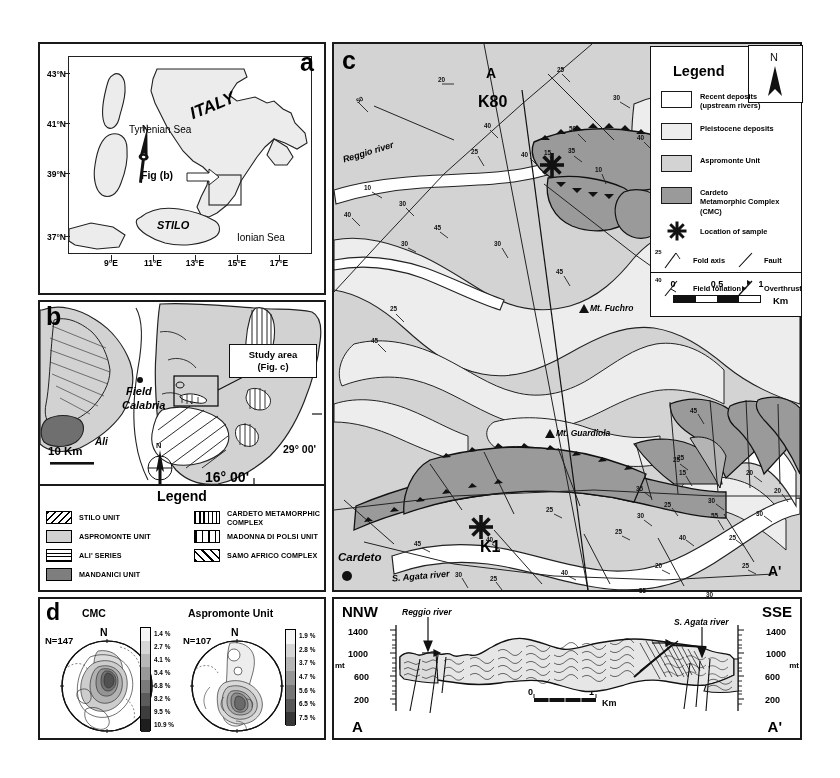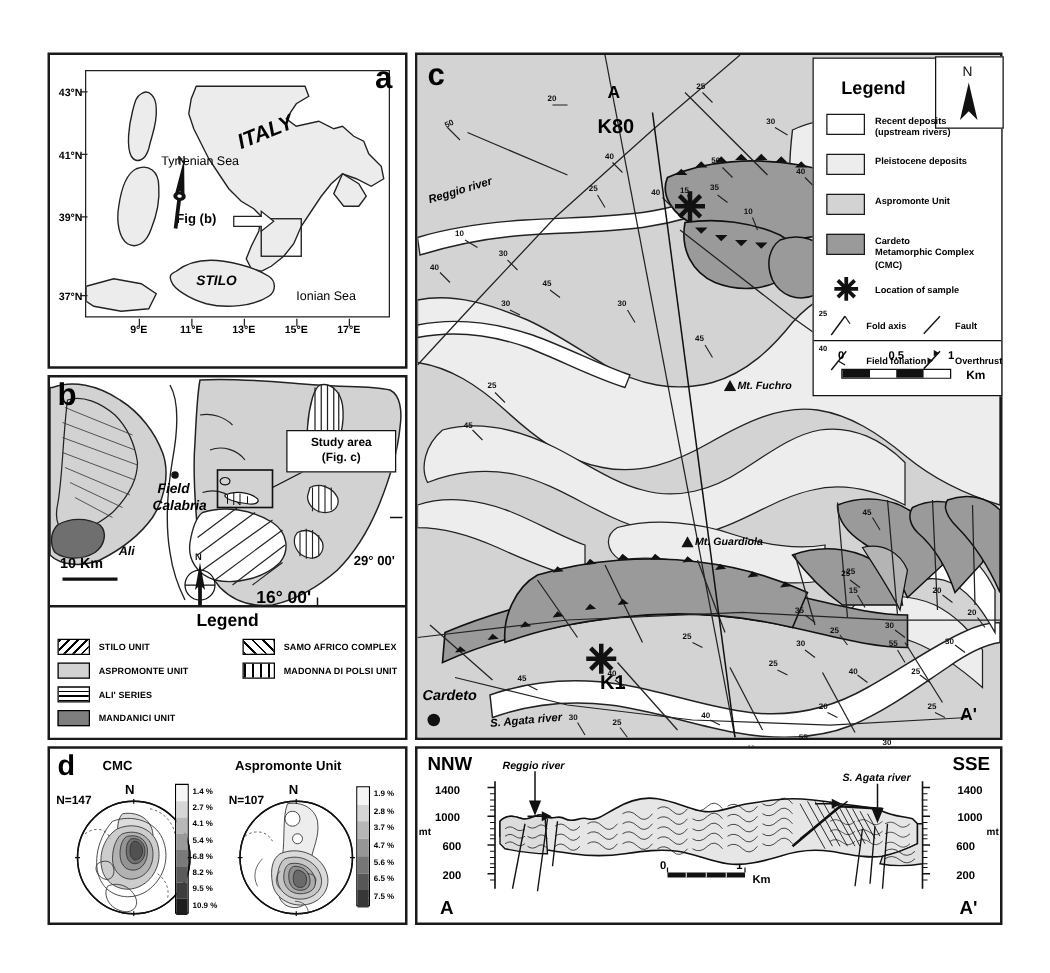--- a/index.html
+++ b/index.html
@@ -277,26 +277,30 @@
             <div class="bl-sw hatch-horz"></div>
             <div class="bl-tx">ALI'  SERIES</div>
           </div>
           <div class="bl-row">
             <div class="bl-sw sw-mand"></div>
             <div class="bl-tx">MANDANICI UNIT</div>
           </div>
         </div>
         <div class="bl-col bl-c2">
           <div class="bl-row">
-            <div class="bl-sw hatch-cross"></div>
-            <div class="bl-tx">SAMO AFRICO COMPLEX</div>
+            <div class="bl-sw hatch-vert1"></div>
+            <div class="bl-tx">CARDETO METAMORPHIC COMPLEX</div>
           </div>
           <div class="bl-row">
             <div class="bl-sw hatch-vert2"></div>
             <div class="bl-tx">MADONNA DI POLSI UNIT</div>
+          </div>
+          <div class="bl-row">
+            <div class="bl-sw hatch-cross"></div>
+            <div class="bl-tx">SAMO AFRICO COMPLEX</div>
           </div>
         </div>
       </div>
     </div>
   </div>
 
   <div class="panel" id="panel-d">
     <div class="panel-letter" style="left:6px; top:2px; font-size:23px;">d</div>
 
     <div class="net-title" style="left:42px; top:8px;">CMC</div>

